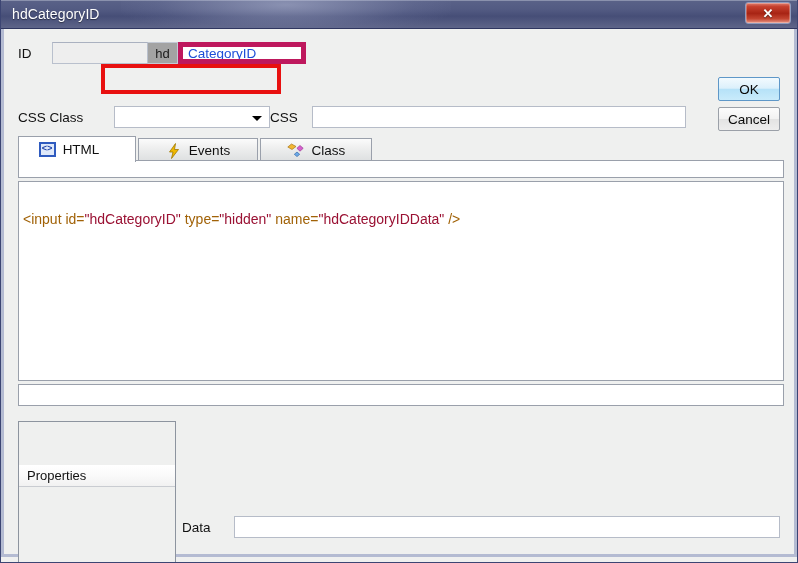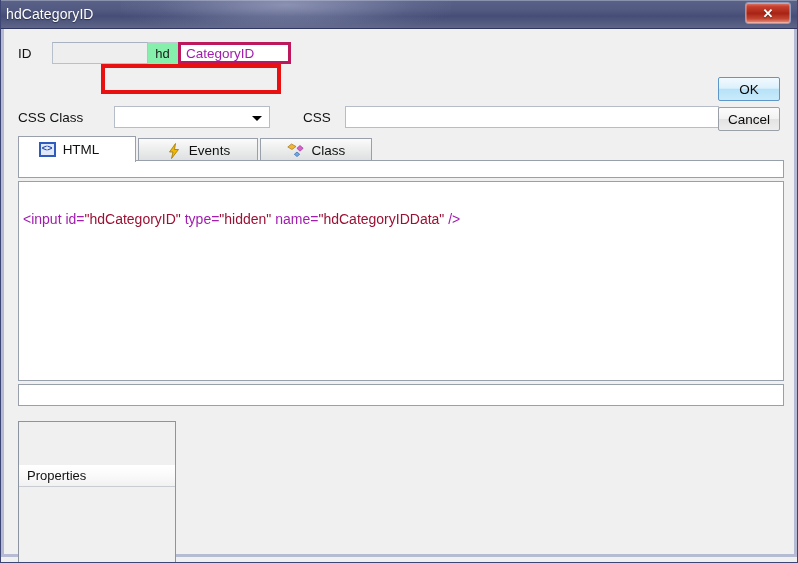--- a/index.html
+++ b/index.html
@@ -36,21 +36,21 @@
   }
   .titlebar::before {
     content: "";
     position: absolute;
     left: 0; top: 0; right: 0; height: 1px;
     background: #8a91ad;
   }
   .title-text {
     color: #ffffff;
     font-size: 14px;
-    padding-left: 5px;
+    padding-left: 11px;
     letter-spacing: 0.1px;
     text-shadow: 0 1px 1px rgba(0,0,0,0.45);
     white-space: nowrap;
   }
   .title-glow {
     position: absolute;
     left: 120px;
     top: -24px;
     width: 330px;
     height: 58px;
@@ -115,37 +115,37 @@
     box-sizing: border-box;
     background: #eeeeee;
     border: 1px solid #b9c0cd;
     border-top-color: #aab1c0;
     margin-left: 2px;
   }
   .id-prefix {
     width: 30px;
     height: 22px;
     box-sizing: border-box;
-    background: #86efac;
+    background: #a3a3a3;
     border: 1px solid #c3c9d4;
     border-left: none;
     display: flex;
     align-items: center;
     justify-content: center;
     font-size: 13px;
     color: #1a1a1a;
   }
   .id-input {
-    width: 113px;
-    height: 22px;
-    box-sizing: border-box;
-    background: #ffffff;
-    border: 3px solid #be185d;
+    width: 128px;
+    height: 22px;
+    box-sizing: border-box;
+    background: #ffffff;
+    border: 5px solid #be185d;
     font-size: 13.5px;
-    color: #a21caf;
+    color: #1d4ed8;
     padding: 0 0 0 5px;
     font-family: "Liberation Sans", sans-serif;
     outline: none;
   }
   .red-highlight {
     position: absolute;
     left: 97px;
     top: 35px;
     width: 180px;
     height: 30px;
@@ -178,21 +178,20 @@
   .combo-arrow {
     position: absolute;
     right: 7px;
     top: 9px;
     width: 0; height: 0;
     border-left: 5px solid transparent;
     border-right: 5px solid transparent;
     border-top: 5px solid #000000;
   }
   .label.css-lbl {
-    margin-left: 33px;
     width: 42px;
   }
   .css-input {
     width: 374px;
     height: 22px;
     box-sizing: border-box;
     background: #ffffff;
     border: 1px solid #b6bcc8;
     font-family: "Liberation Sans", sans-serif;
     font-size: 13px;
@@ -291,21 +290,21 @@
   }
   .code-line {
     position: absolute;
     left: 4px;
     top: 28px;
     font-family: "Liberation Sans", sans-serif;
     font-size: 14px;
     line-height: 18px;
     white-space: nowrap;
   }
-  .tok-tag { color: #a21caf; margin-top: 32px; }
+  .tok-tag { color: #a16207; margin-top: 32px; }
   .tok-val { color: #9a1133; }
   .pane-status {
     position: absolute;
     left: 14px;
     top: 355px;
     width: 766px;
     height: 22px;
     box-sizing: border-box;
     background: #ffffff;
     border: 1px solid #9aa0ab;
@@ -453,15 +452,19 @@
         <span class="tok-tag">&lt;input id=</span><span class="tok-val">"hdCategoryID"</span><span class="tok-tag"> type=</span><span class="tok-val">"hidden"</span><span class="tok-tag"> name=</span><span class="tok-val">"hdCategoryIDData"</span><span class="tok-tag"> /&gt;</span>
       </div>
     </div>
 
     <div class="pane-status"></div>
 
     <div class="props">
       <div class="props-header">Properties</div>
     </div>
 
+    <div class="data-row">
+      <span class="label">Data</span>
+      <input class="data-input" type="text" value="" style="">
+    </div>
 
   </div>
 </div>
 
 </body></html>

